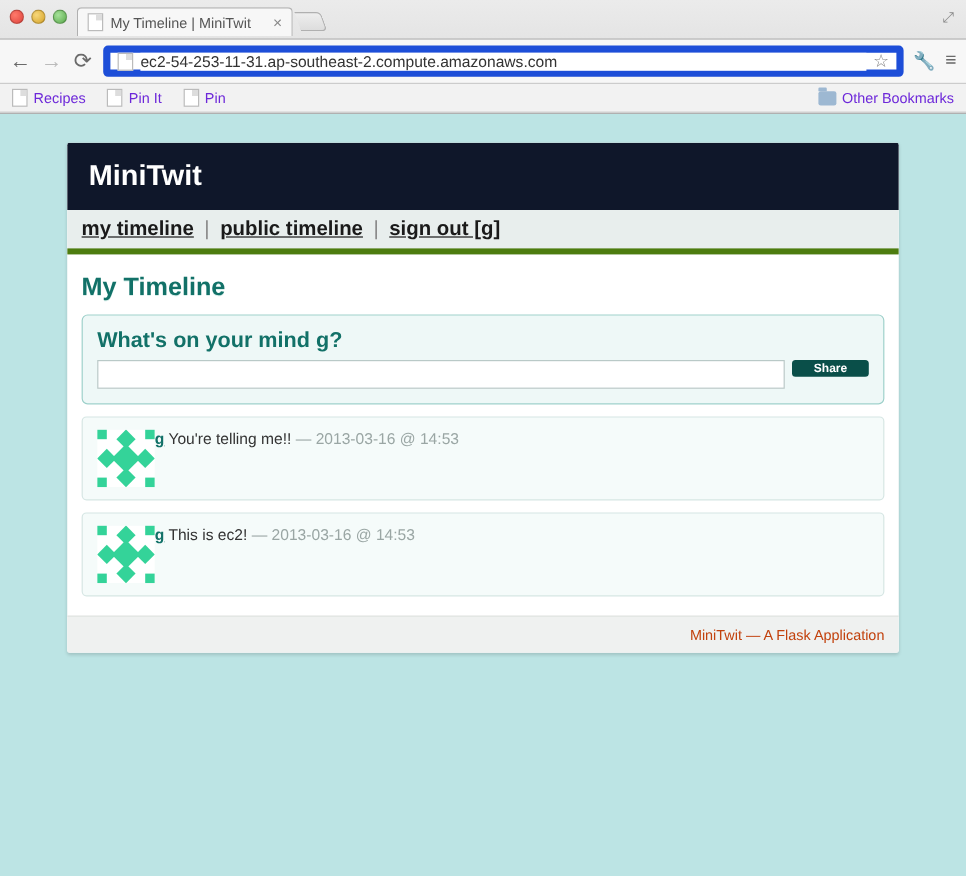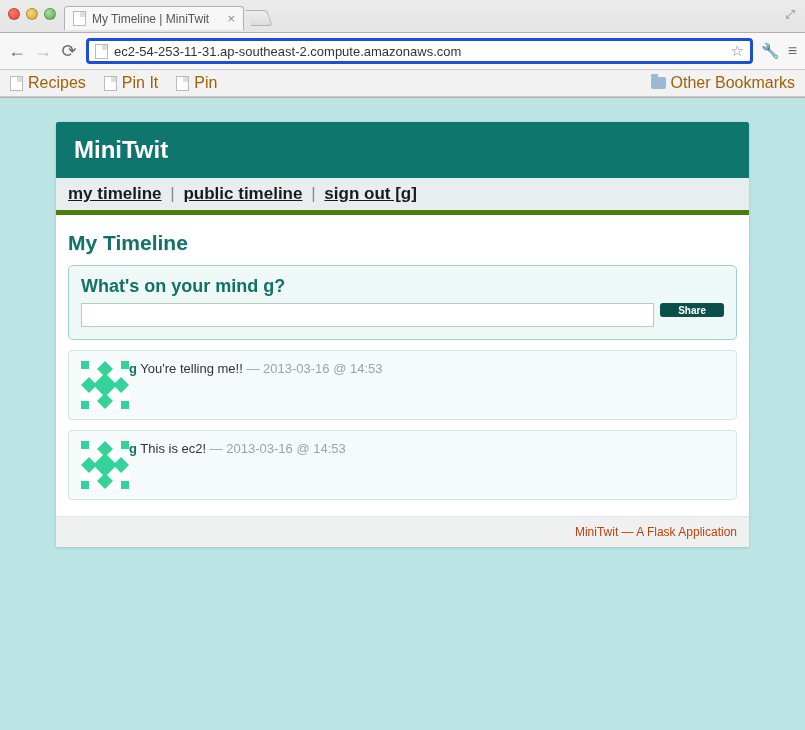--- a/index.html
+++ b/index.html
@@ -73,40 +73,40 @@
       border-top: 1px solid #b0b0b0;
       border-bottom: 1px solid #ccc;
     }
     .nav-btn { color: #6a6a6a; font-size: 18px; width: 18px; text-align: center; cursor: pointer; }
     .nav-btn.disabled { color: #bbb; }
     .addr-field {
       flex: 1;
       display: flex;
       align-items: center;
       background: #fff;
-      border: 3px solid #1d4ed8;
+      border: 6px solid #1d4ed8;
       border-radius: 4px;
       height: 26px;
       padding: 0 6px;
       gap: 6px;
     }
     .addr-text { flex: 1; font-size: 13px; color: #333; border: none; outline: none; }
     .star-icon { color: #888; font-size: 15px; }
     .wrench-icon { color: #666; font-size: 15px; }
     .menu-lines { color: #6a6a6a; font-size: 16px; }
 
     .bookmarks-row {
       display: flex;
       align-items: center;
       padding: 4px 10px;
       gap: 18px;
       background: #f2f2f2;
       border-bottom: 1px solid #c9c9c9;
-      font-size: 16px;
-      color: #a16207;
+      font-size: 12px;
+      color: #6d28d9;
     }
     .bm-item { display: flex; align-items: center; gap: 5px; cursor: pointer; }
     .bm-doc-icon { width: 13px; height: 15px; border: 1px solid #bbb; background: #fff; position: relative; }
     .bm-doc-icon::after { content:""; position:absolute; top:0; right:0; width:5px; height:5px; background:#ddd; }
     .bm-folder-icon { width: 15px; height: 12px; background: #9db8d2; border-radius: 2px; position: relative; }
     .bm-folder-icon::before { content:""; position:absolute; top:-3px; left:0; width:7px; height:3px; background:#9db8d2; border-radius:1px 1px 0 0; }
     .bm-right { margin-left: auto; }
 
     
     .page-bg {
@@ -114,21 +114,21 @@
       height: calc(730px - 90px);
       padding: 24px 56px;
     }
     .app {
       background: #fff;
       box-shadow: 0 1px 3px rgba(0,0,0,0.15);
       border-radius: 2px;
       overflow: hidden;
     }
     .app-header {
-      background: #0f766e;
+      background: #0f172a;
       padding: 14px 18px;
     }
     .app-title {
       color: #fff;
       font-family: Verdana, "Trebuchet MS", sans-serif;
       font-size: 24px;
       font-weight: bold;
       text-shadow: 0 1px 0 rgba(0,0,0,0.15);
     }
     .app-nav {

